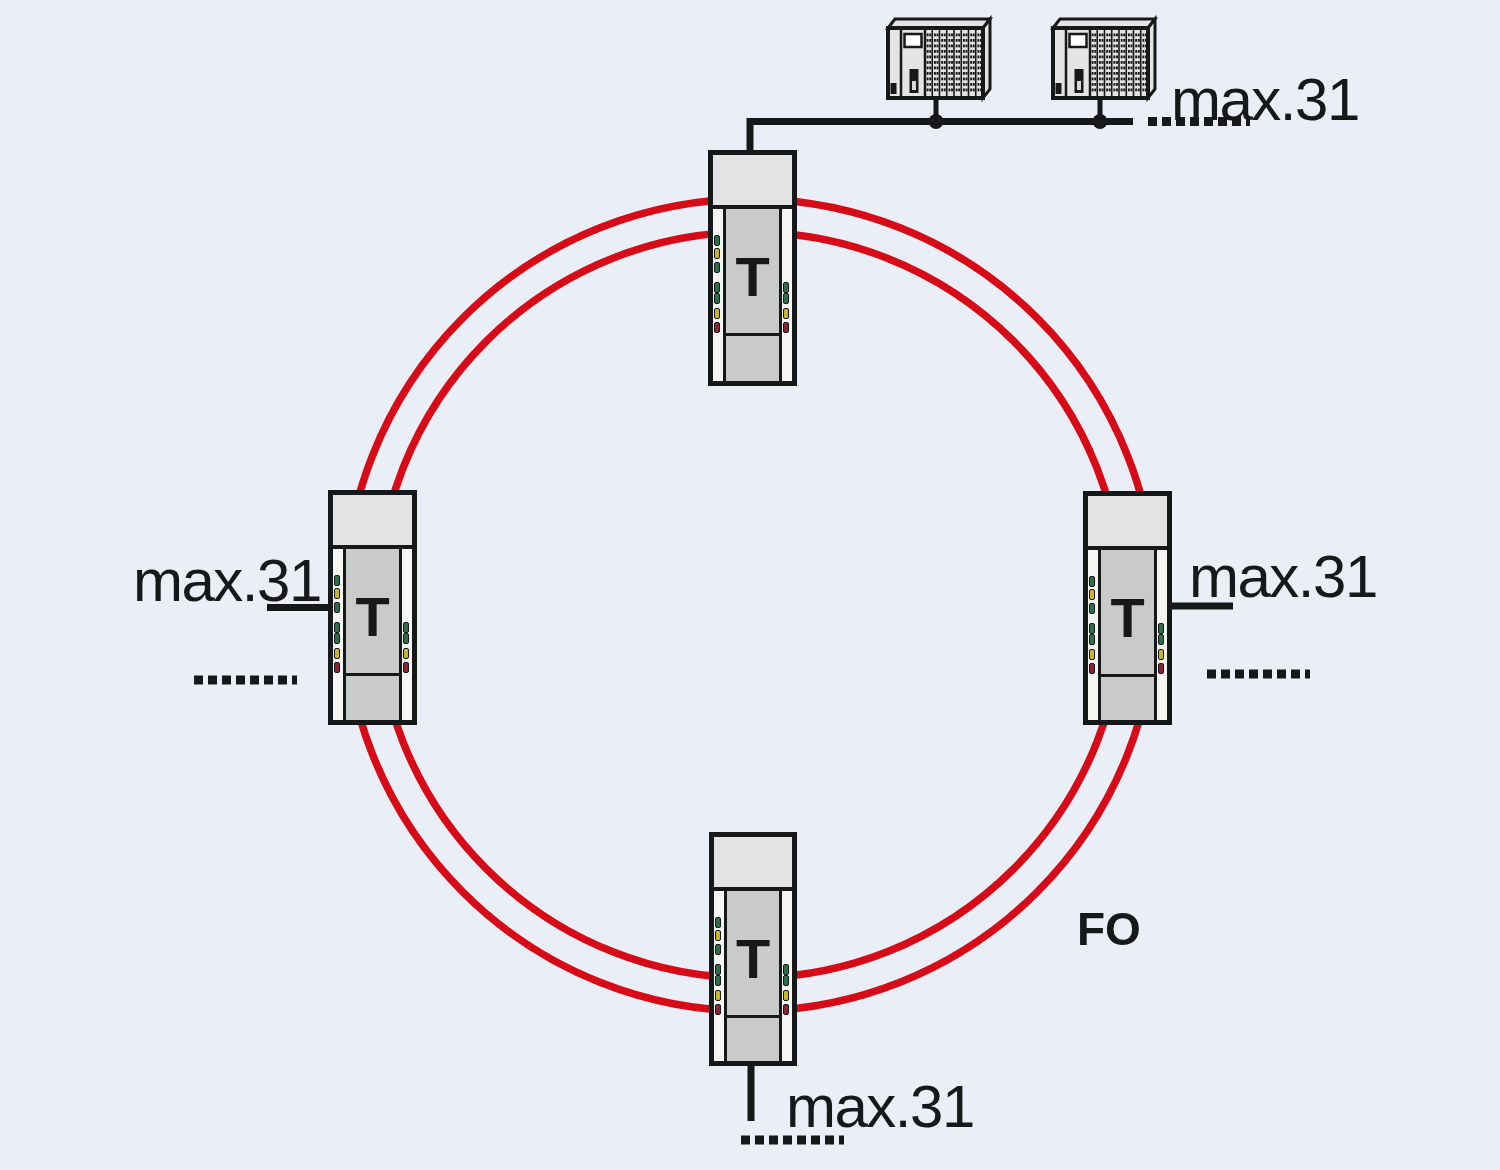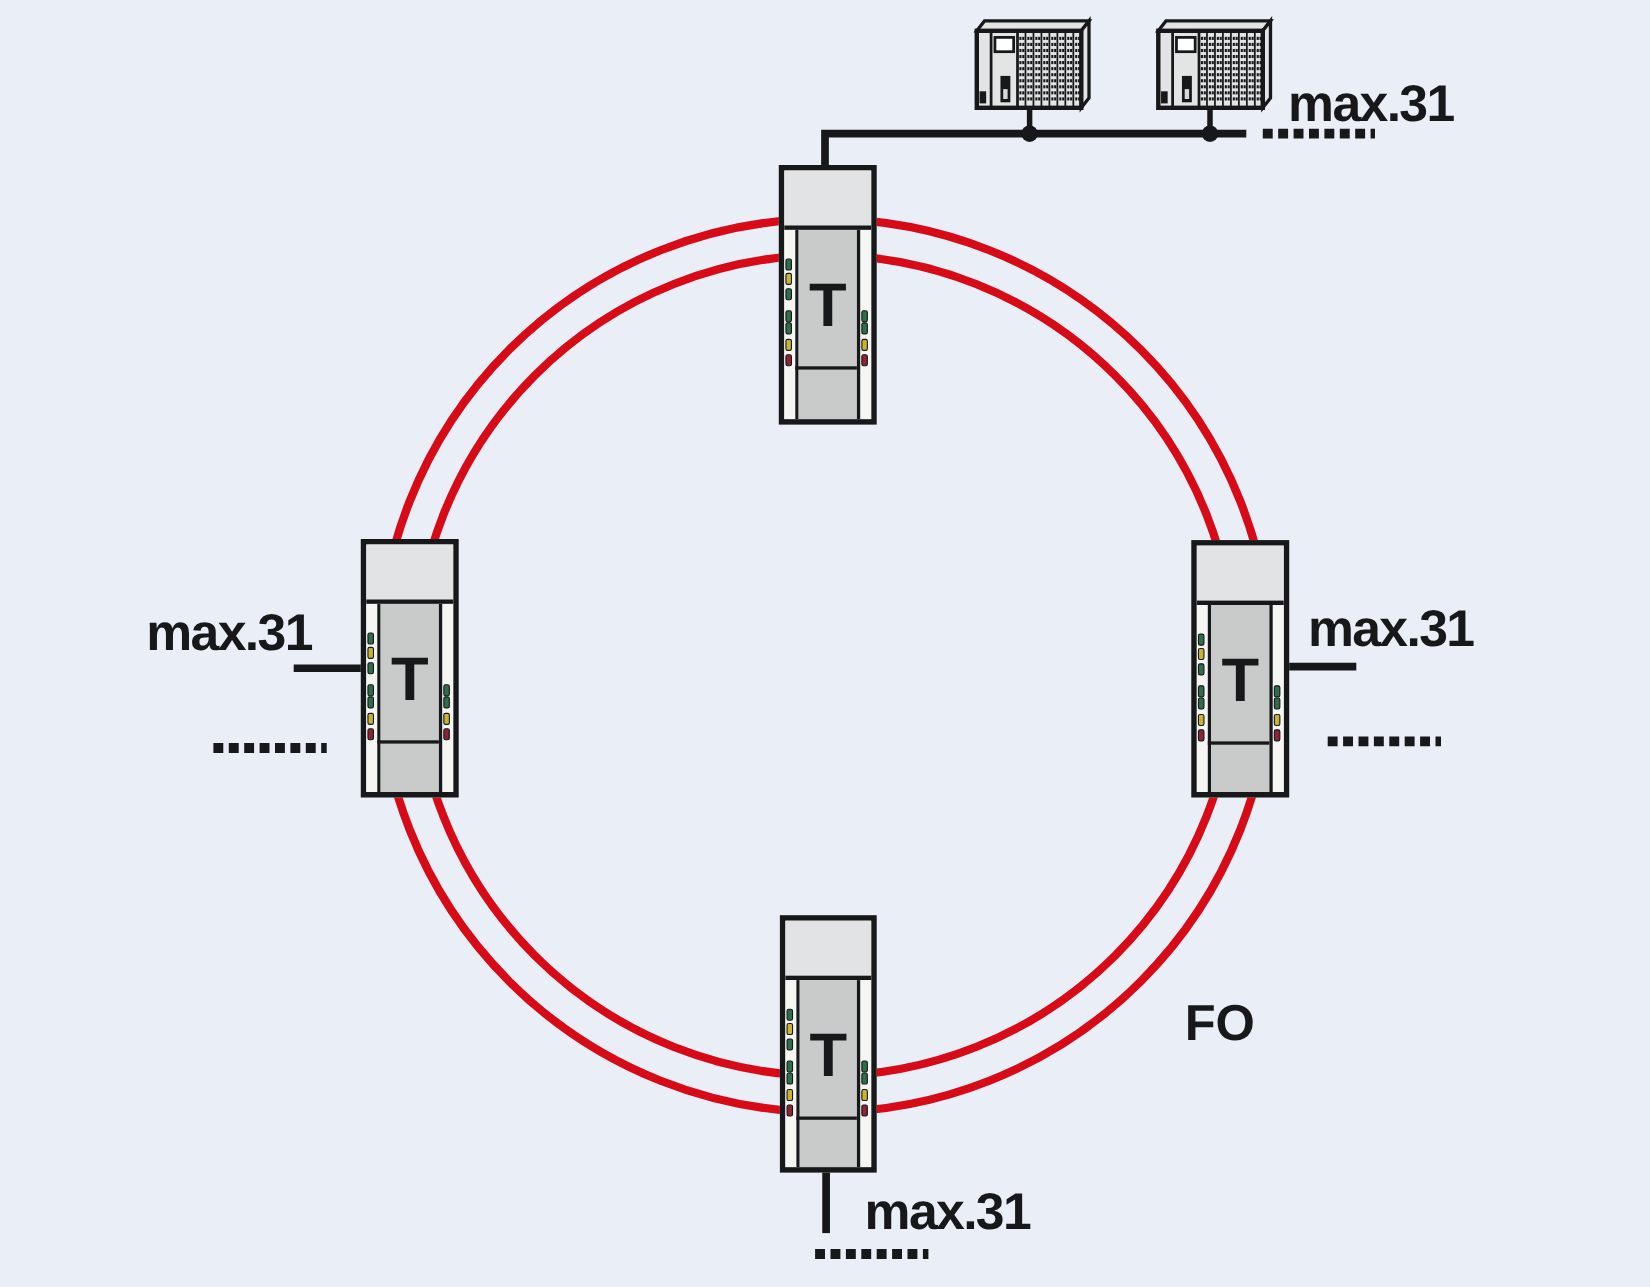--- a/index.html
+++ b/index.html
@@ -51,21 +51,21 @@
     color: var(--ink, #16181a); line-height: 1;
   }
   .led {
     position: absolute; left: 1px; width: 6px; height: 11px;
     box-sizing: border-box; border: 1px solid var(--ink, #16181a);
     border-radius: 2px;
   }
 
   
   .max-label {
-    position: absolute; font-weight: 700; font-size: 47px;
+    position: absolute; font-weight: 400; font-size: 60px;
     letter-spacing: -1.5px; color: var(--ink, #16181a);
     line-height: 1; white-space: nowrap;
   }
   .label-top    { left: 1171px; top: 70px; }
   .label-left   { left: 133px;  top: 551px; }
   .label-right  { left: 1189px; top: 547px; }
   .label-bottom { left: 786px;  top: 1077px; }
   .fo-label {
     position: absolute; left: 1077px; top: 906px;
     font-weight: 700; font-size: 46px; color: var(--ink, #16181a);

